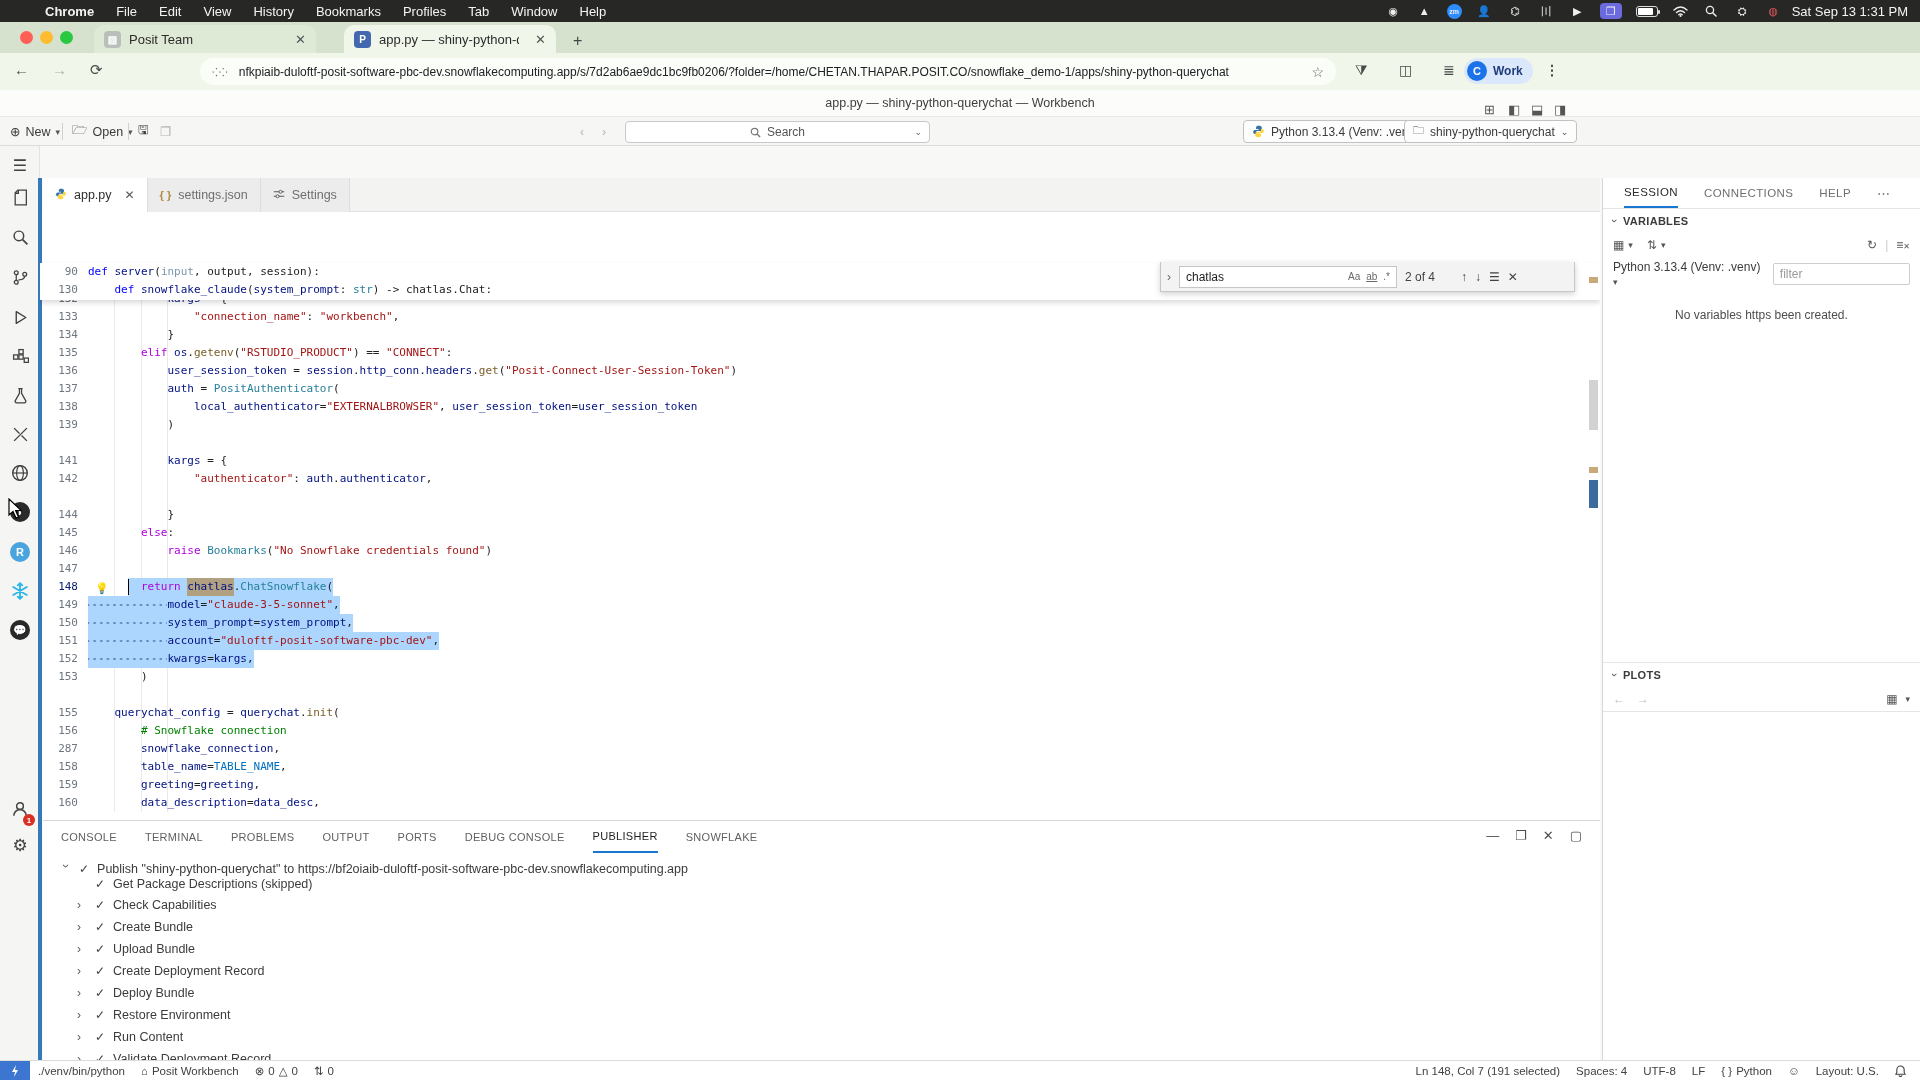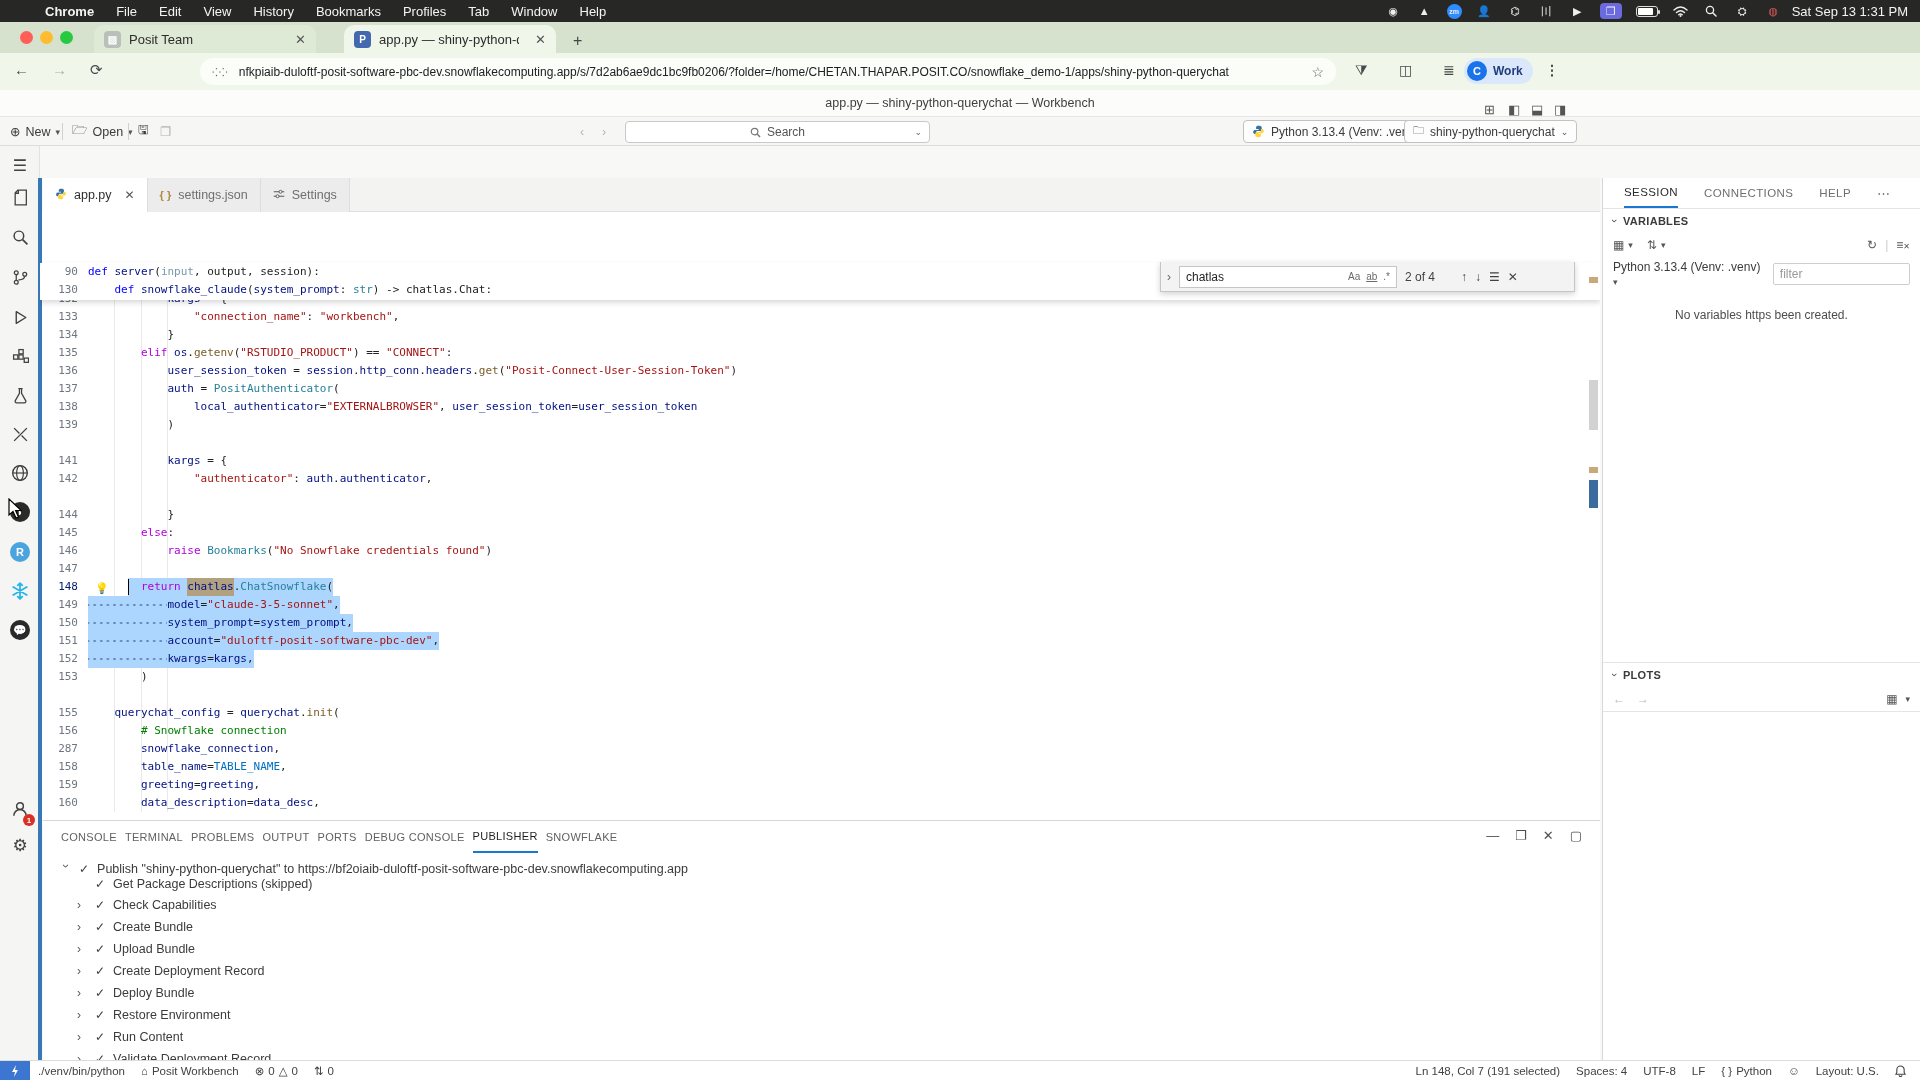--- a/index.html
+++ b/index.html
@@ -91,21 +91,21 @@
   .indent-guide { position:absolute; width:1px; background:#e9e9e9; z-index:0; }
   #sticky { position:absolute; left:0; top:51px; width:1560px; height:37px; background:#fff; box-shadow:0 3px 5px rgba(0,0,0,.14); z-index:8; }
   #findwidget { left:1160px; top:262px; width:415px; height:30px; background:#f3f3f3; border:1px solid #c6c6c6; border-top:none; box-shadow:0 2px 6px rgba(0,0,0,.18); display:flex; align-items:center; padding:0 6px; gap:8px; z-index:20; font-size:12px; color:#424242; }
   #findinput { width:218px; height:22px; background:#fff; border:1px solid #c6c6c6; display:flex; align-items:center; padding:0 6px; gap:6px; }
   #findinput .q { flex:1; font-size:12px; color:#222; }
   #findinput .opt { color:#6a6a6a; font-size:10px; }
   .ruler-mark { position:absolute; z-index:9; }
 
   
   #panel { left:43px; top:820px; width:1557px; height:240px; background:#fff; border-top:1px solid #d8d8d7; }
-  #paneltabs { display:flex; gap:8px; padding:0 18px; height:32px; align-items:center; font-size:11px; color:#616161; letter-spacing:.3px;text-align:center; }
+  #paneltabs { display:flex; gap:28px; padding:0 18px; height:32px; align-items:center; font-size:11px; color:#616161; letter-spacing:.3px;text-align:center; }
   .ptab { height:32px; display:flex; align-items:center; }
   .ptab.active { color:#1f1f1f; border-bottom:2px solid #1977d2; }
   #panelicons { position:absolute; right:18px; top:7px; display:flex; gap:16px; color:#4f4f4f; font-size:13px; }
   .pubrow { position:absolute; left:18px; height:20px; display:flex; align-items:center; gap:8px; font-size:12.5px; color:#3b3b3b; white-space:nowrap; }
   .chk { color:#424242; font-size:12px; }
   .tw { color:#5a5a5a; font-size:12px; width:10px; display:inline-block; }
 
   
   #rightpanel { left:1602px; top:178px; width:318px; height:882px; background:#fff; border-left:1px solid #d8d8d7; }
   #rtabs { display:flex; align-items:center; height:30px; padding-left:21px; gap:26px; font-size:11.5px; color:#6f6f6f; letter-spacing:.4px; }

